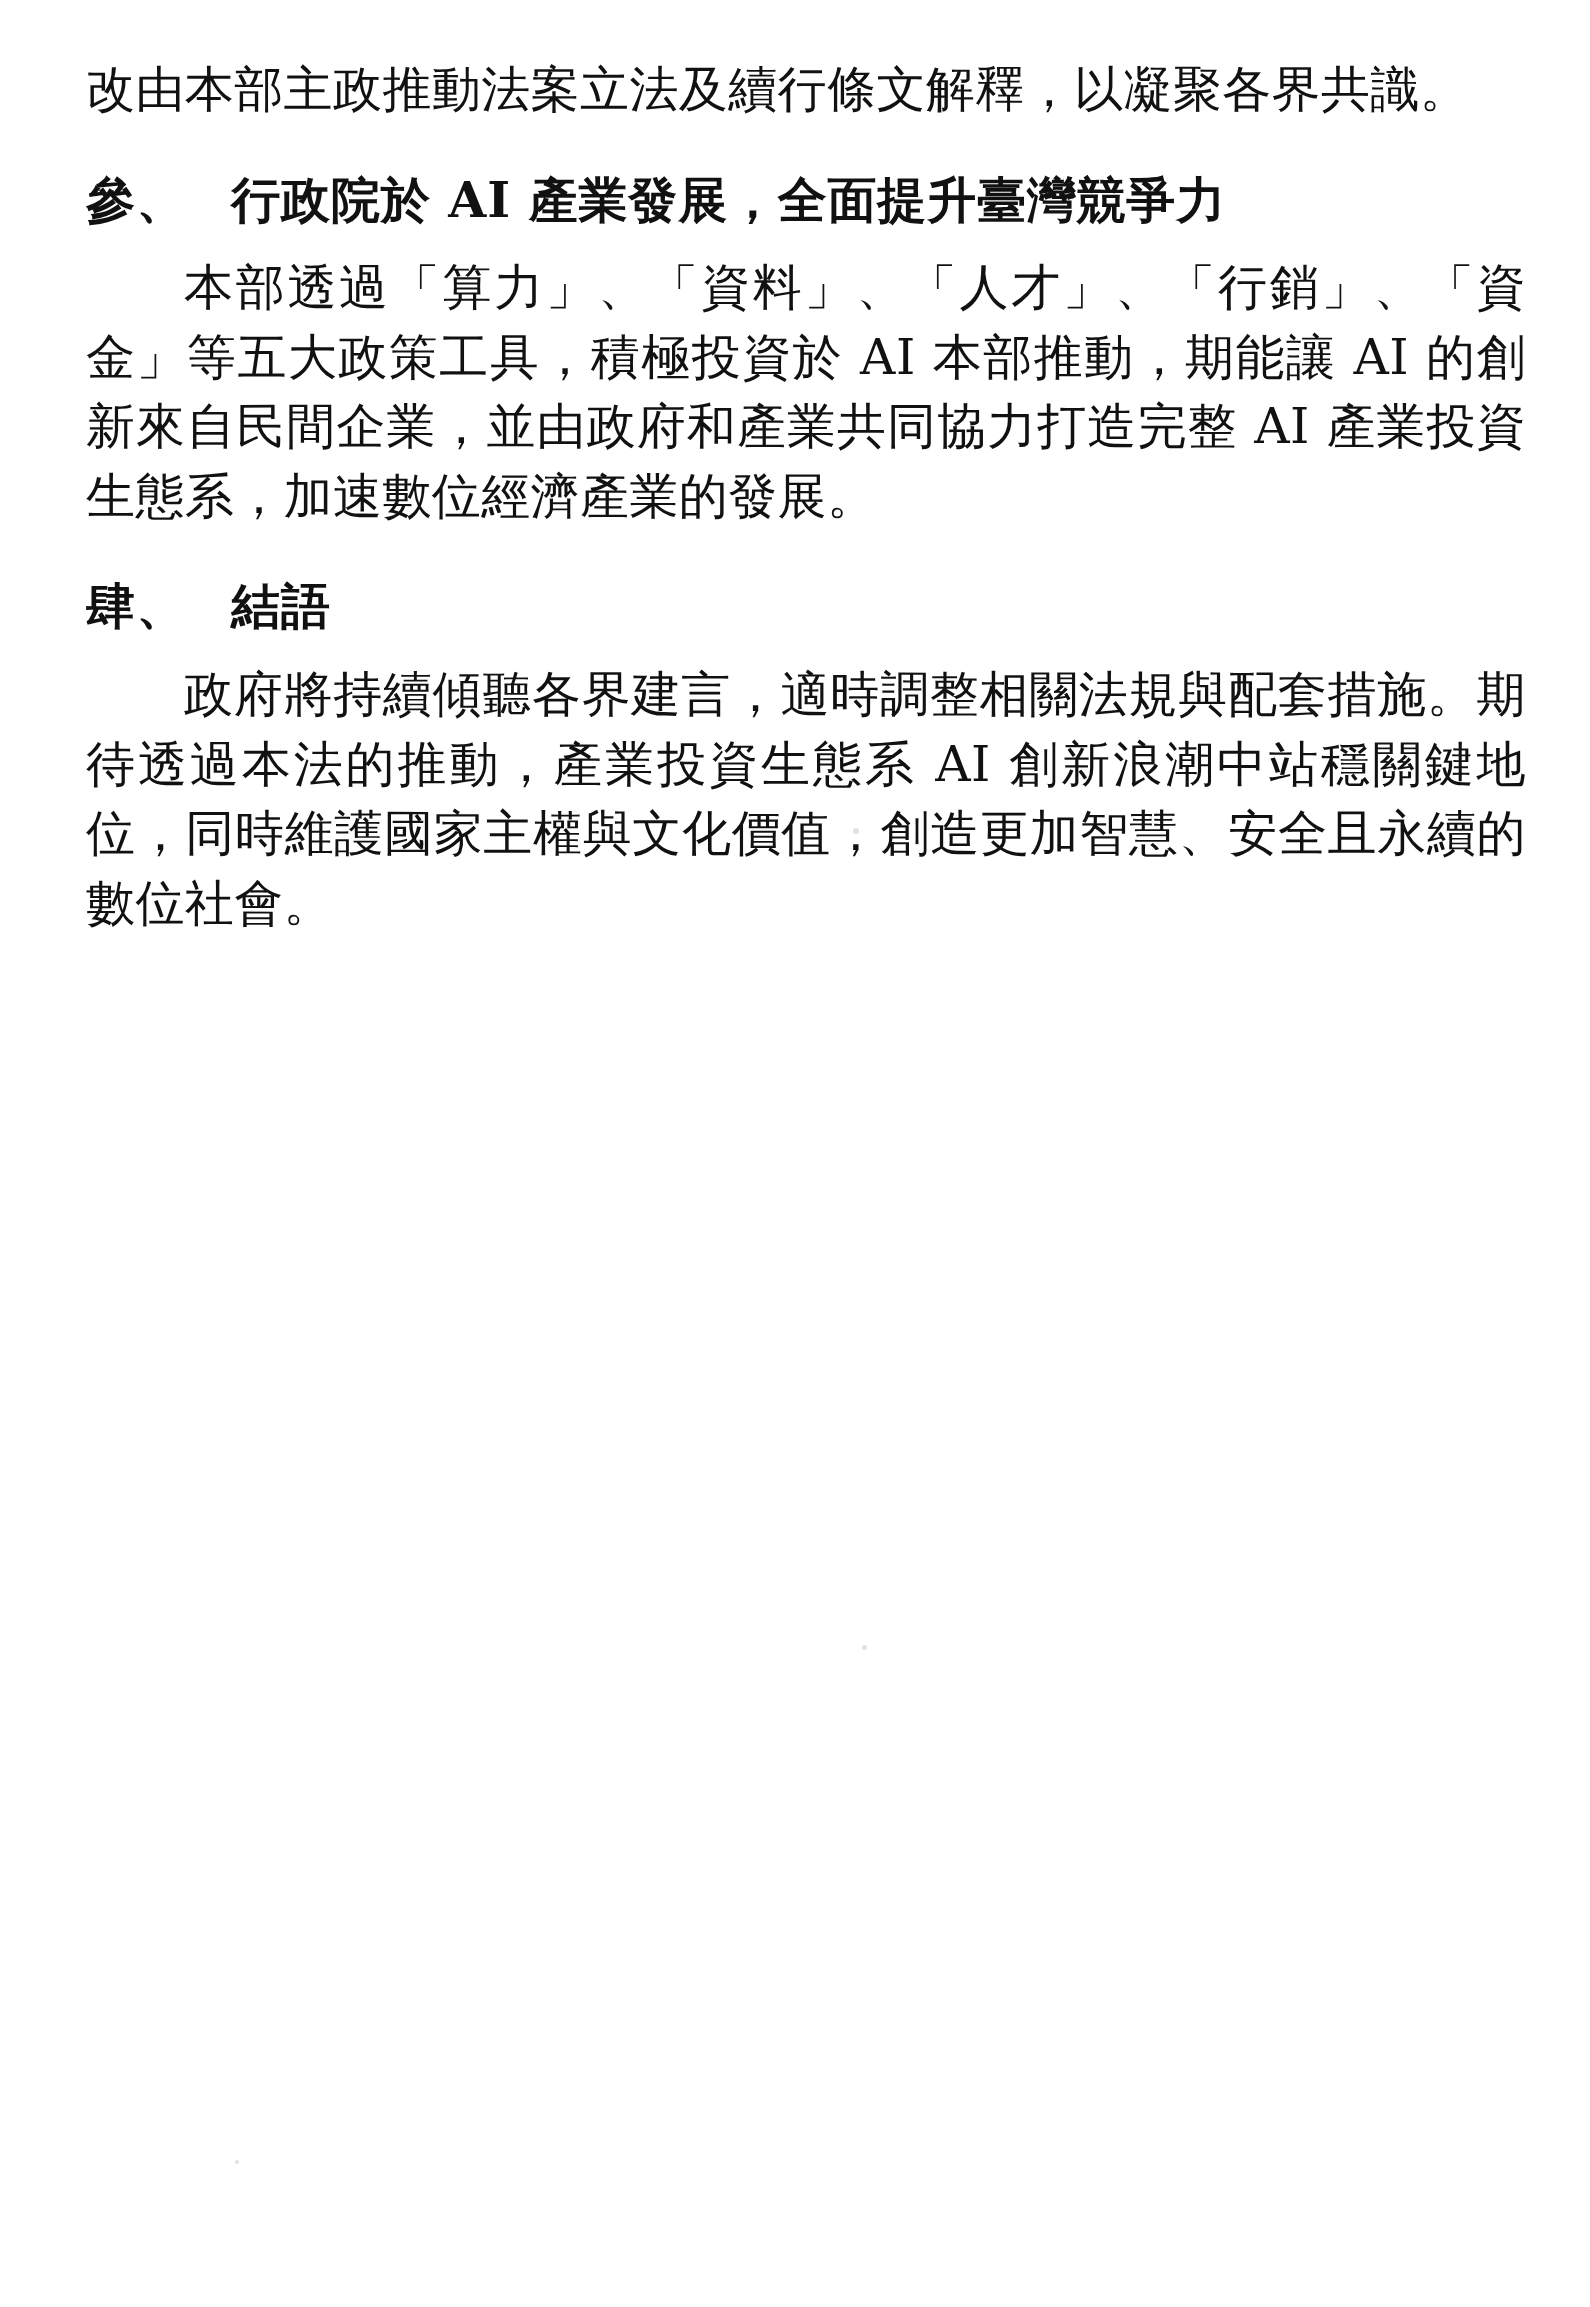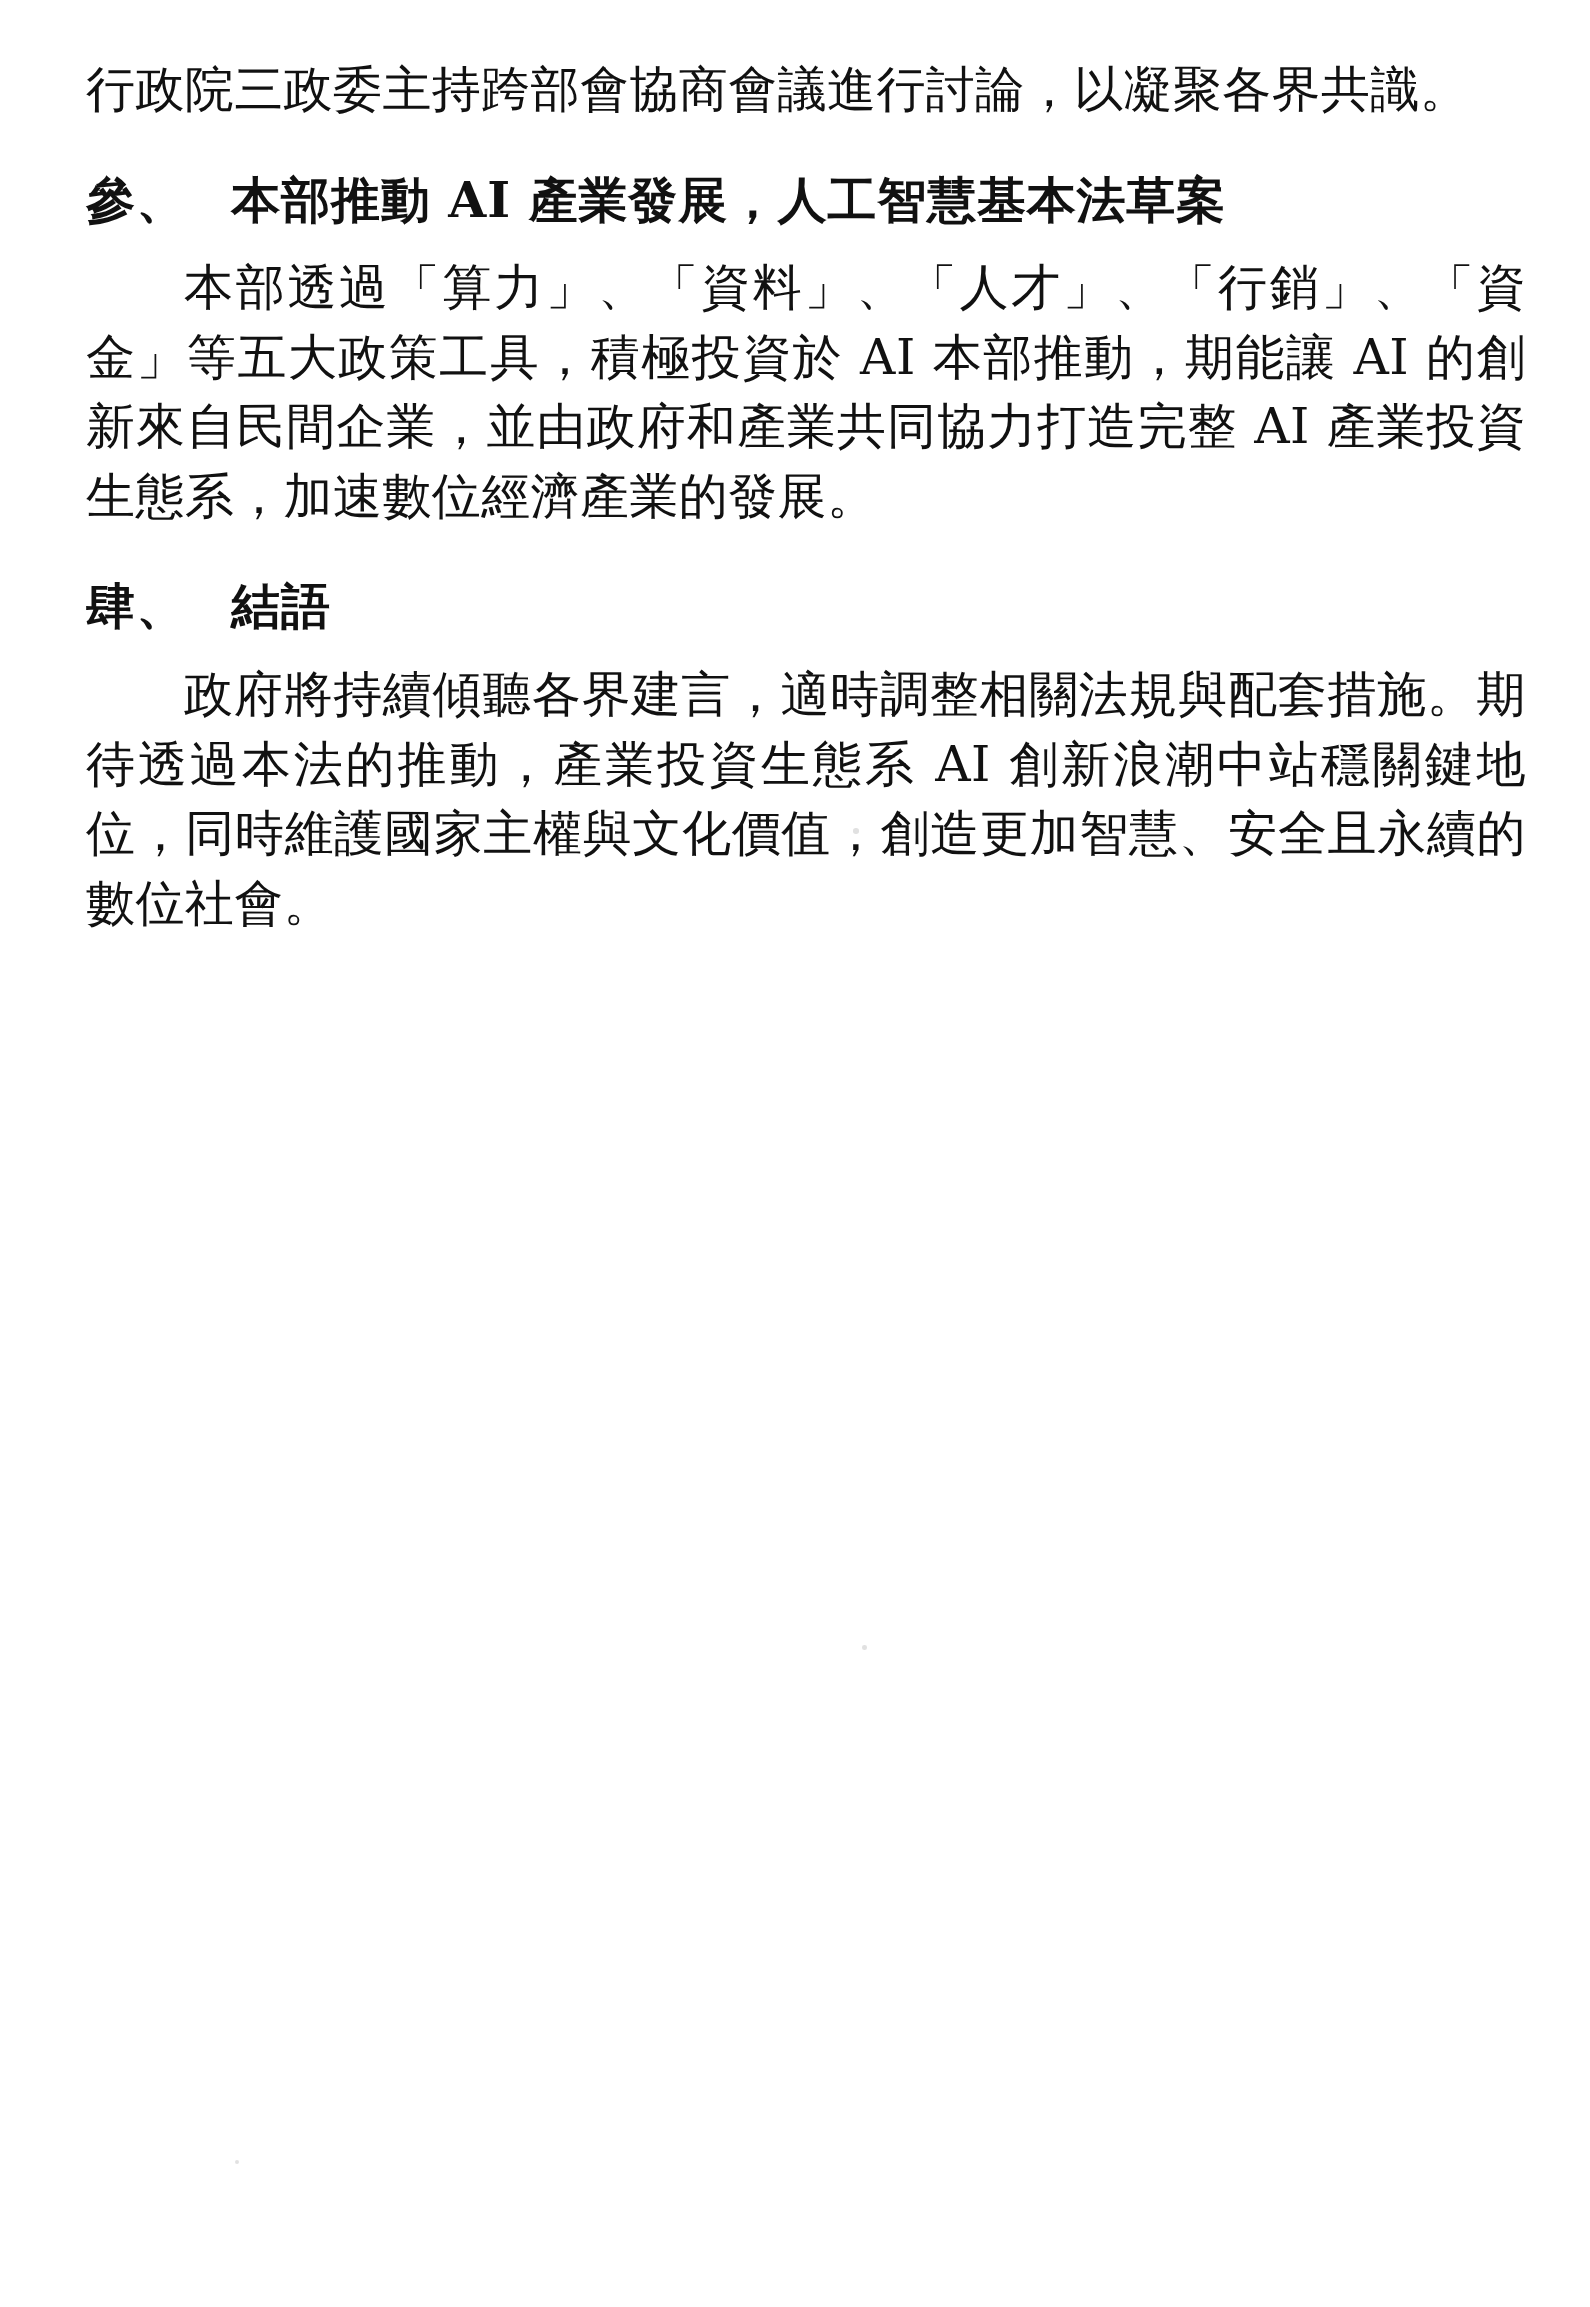--- a/index.html
+++ b/index.html
@@ -62,25 +62,25 @@
     border-radius: 50%;
     opacity: 0.55;
   }
 </style>
 </head>
 <body>
 
 <div class="page">
   <div class="doc-body">
 
-    <p class="para cont">行政院三政委主持跨部會協商會議進行討論，以凝聚各界共識。</p>
+    <p class="para cont">改由本部主政推動法案立法及續行條文解釋，以凝聚各界共識。</p>
 
 
     <h2 class="section-heading">
-      <span class="heading-num">參、</span><span class="heading-gap"></span><span>本部推動 AI 產業發展，人工智慧基本法草案</span>
+      <span class="heading-num">參、</span><span class="heading-gap"></span><span>行政院於 AI 產業發展，全面提升臺灣競爭力</span>
     </h2>
 
     <p class="para">本部透過「算力」、「資料」、「人才」、「行銷」、「資金」等五大政策工具，積極投資於 AI 本部推動，期能讓 AI 的創新來自民間企業，並由政府和產業共同協力打造完整 AI 產業投資生態系，加速數位經濟產業的發展。</p>
 
     <h2 class="section-heading">
       <span class="heading-num">肆、</span><span class="heading-gap"></span><span>結語</span>
     </h2>
 
     <p class="para">政府將持續傾聽各界建言，適時調整相關法規與配套措施。期待透過本法的推動，產業投資生態系 AI 創新浪潮中站穩關鍵地位，同時維護國家主權與文化價值，創造更加智慧、安全且永續的數位社會。</p>
 

